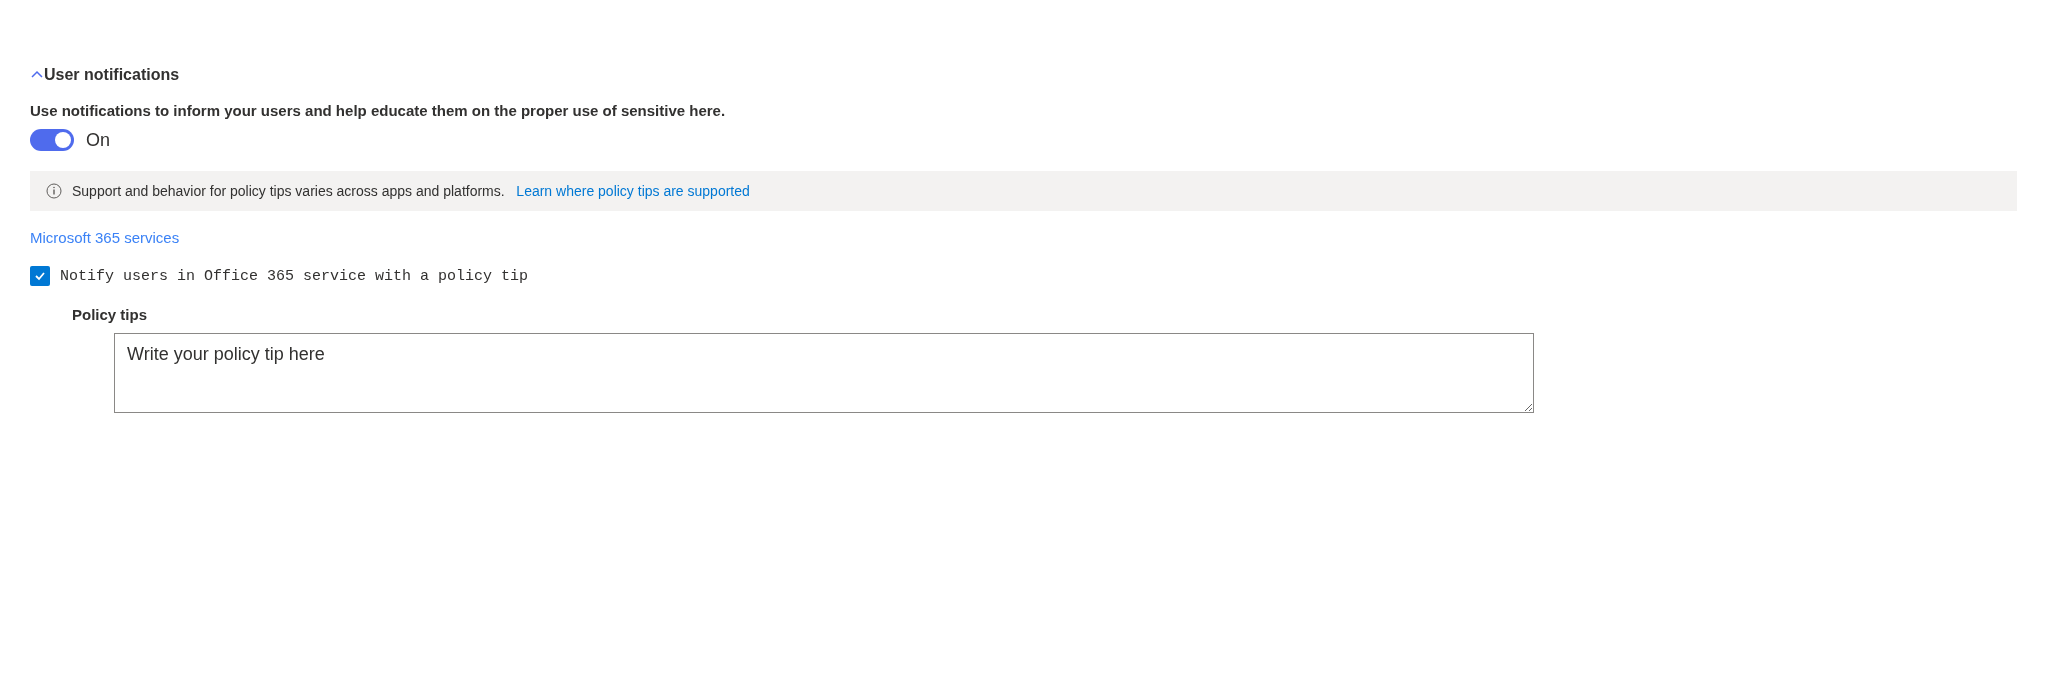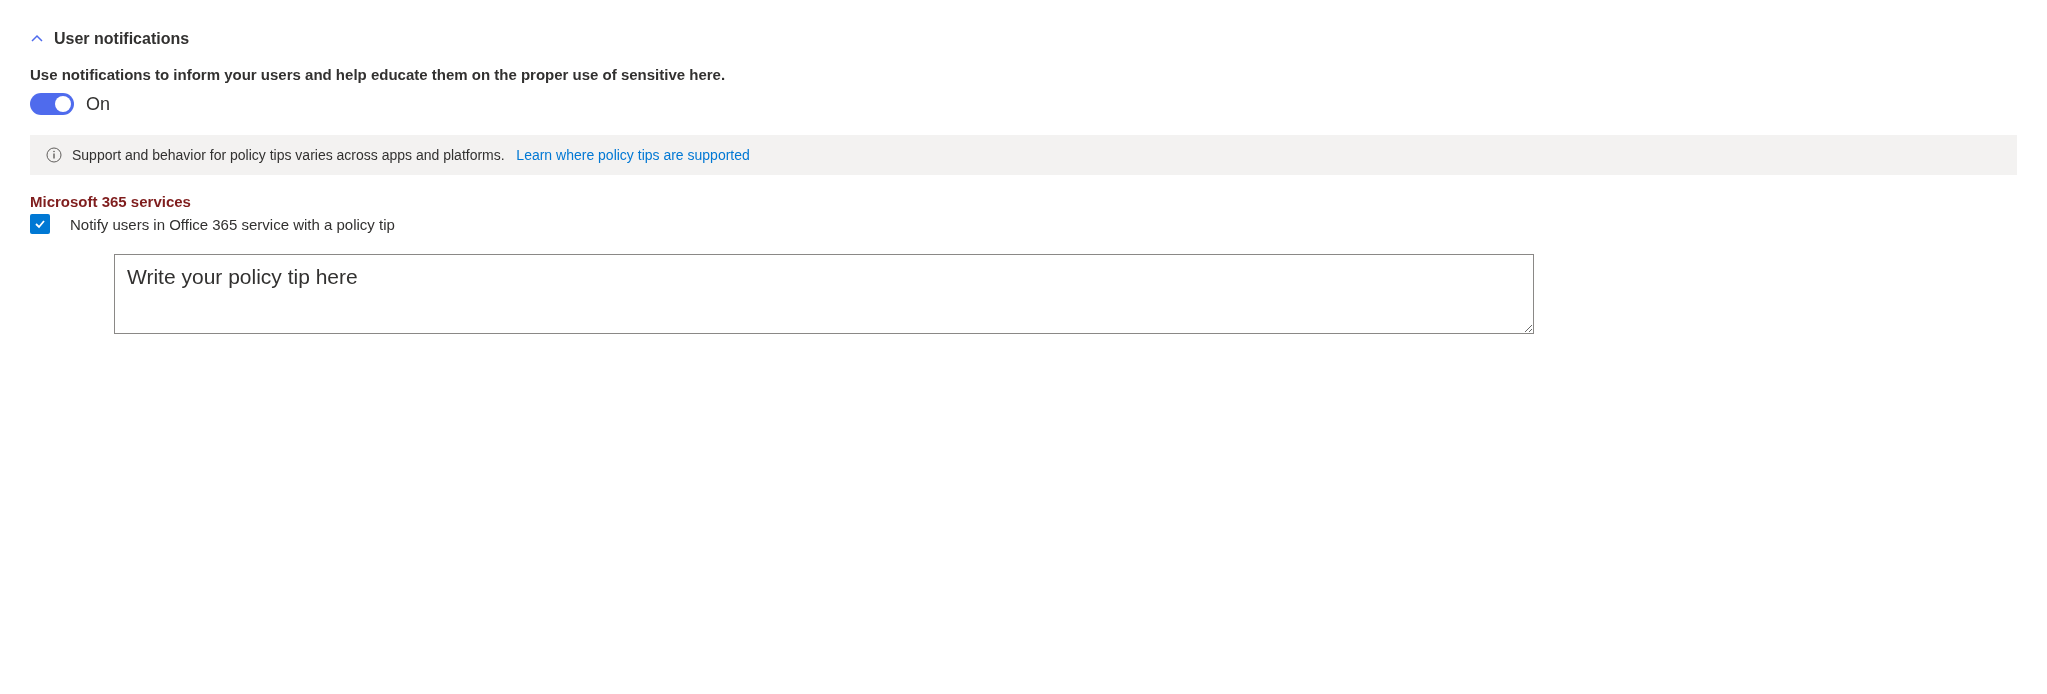--- a/index.html
+++ b/index.html
@@ -10,22 +10,22 @@
     body {
       font-family: "Segoe UI", -apple-system, BlinkMacSystemFont, sans-serif;
       font-size: 14px;
       color: #323130;
       padding: 30px;
       background: #ffffff;
     }
     .section-header {
       display: flex;
       align-items: center;
-      gap: 10px;
       margin-bottom: 18px;
+      margin-top: 36px;
     }
     .chevron {
       width: 14px;
       height: 14px;
       display: flex;
       align-items: center;
       justify-content: center;
     }
     .section-title {
       font-weight: 600;
@@ -82,30 +82,31 @@
     .info-text {
       font-size: 14px;
       color: #323130;
     }
     .info-link {
       color: #0078d4;
       text-decoration: none;
       cursor: pointer;
     }
     .subsection-title {
-      font-weight: 700;
+      font-weight: 400;
       font-size: 15px;
-      color: #7f1d1d;
-      margin-bottom: 4px;
+      color: #3b82f6;
+      margin-bottom: 20px;
     }
     .checkbox-row {
       display: flex;
       align-items: center;
-      gap: 20px;
+      gap: 10px;
       margin-bottom: 20px;
+      font-family: Liberation Mono, monospace;
     }
     .checkbox {
       width: 20px;
       height: 20px;
       background: #0078d4;
       border-radius: 2px;
       display: flex;
       align-items: center;
       justify-content: center;
       cursor: pointer;
@@ -128,21 +129,21 @@
       padding-left: 42px;
       margin-top: 8px;
     }
     .policy-textarea {
       width: 100%;
       max-width: 1420px;
       min-height: 80px;
       border: 1px solid #8a8886;
       padding: 10px 12px;
       font-family: inherit;
-      font-size: 21px;
+      font-size: 18px;
       color: #323130;
       resize: both;
       outline: none;
     }
   </style>
 </head>
 <body>
 
 <div class="section-header">
   <span class="chevron">
@@ -182,16 +183,17 @@
 <div class="checkbox-row">
   <div class="checkbox" role="checkbox" aria-checked="true">
     <svg width="14" height="14" viewBox="0 0 14 14" fill="none">
       <path d="M3 7 L6 10 L11 4" stroke="#ffffff" stroke-width="1.8" fill="none"></path>
     </svg>
   </div>
   <span class="checkbox-label">Notify users in Office 365 service with a policy tip</span>
 </div>
 
 <div class="indented">
+  <div class="policy-tips-title">Policy tips</div>
   <div class="textarea-wrap">
     <textarea class="policy-textarea" style="">Write your policy tip here</textarea>
   </div>
 </div>
 
 </body></html>

